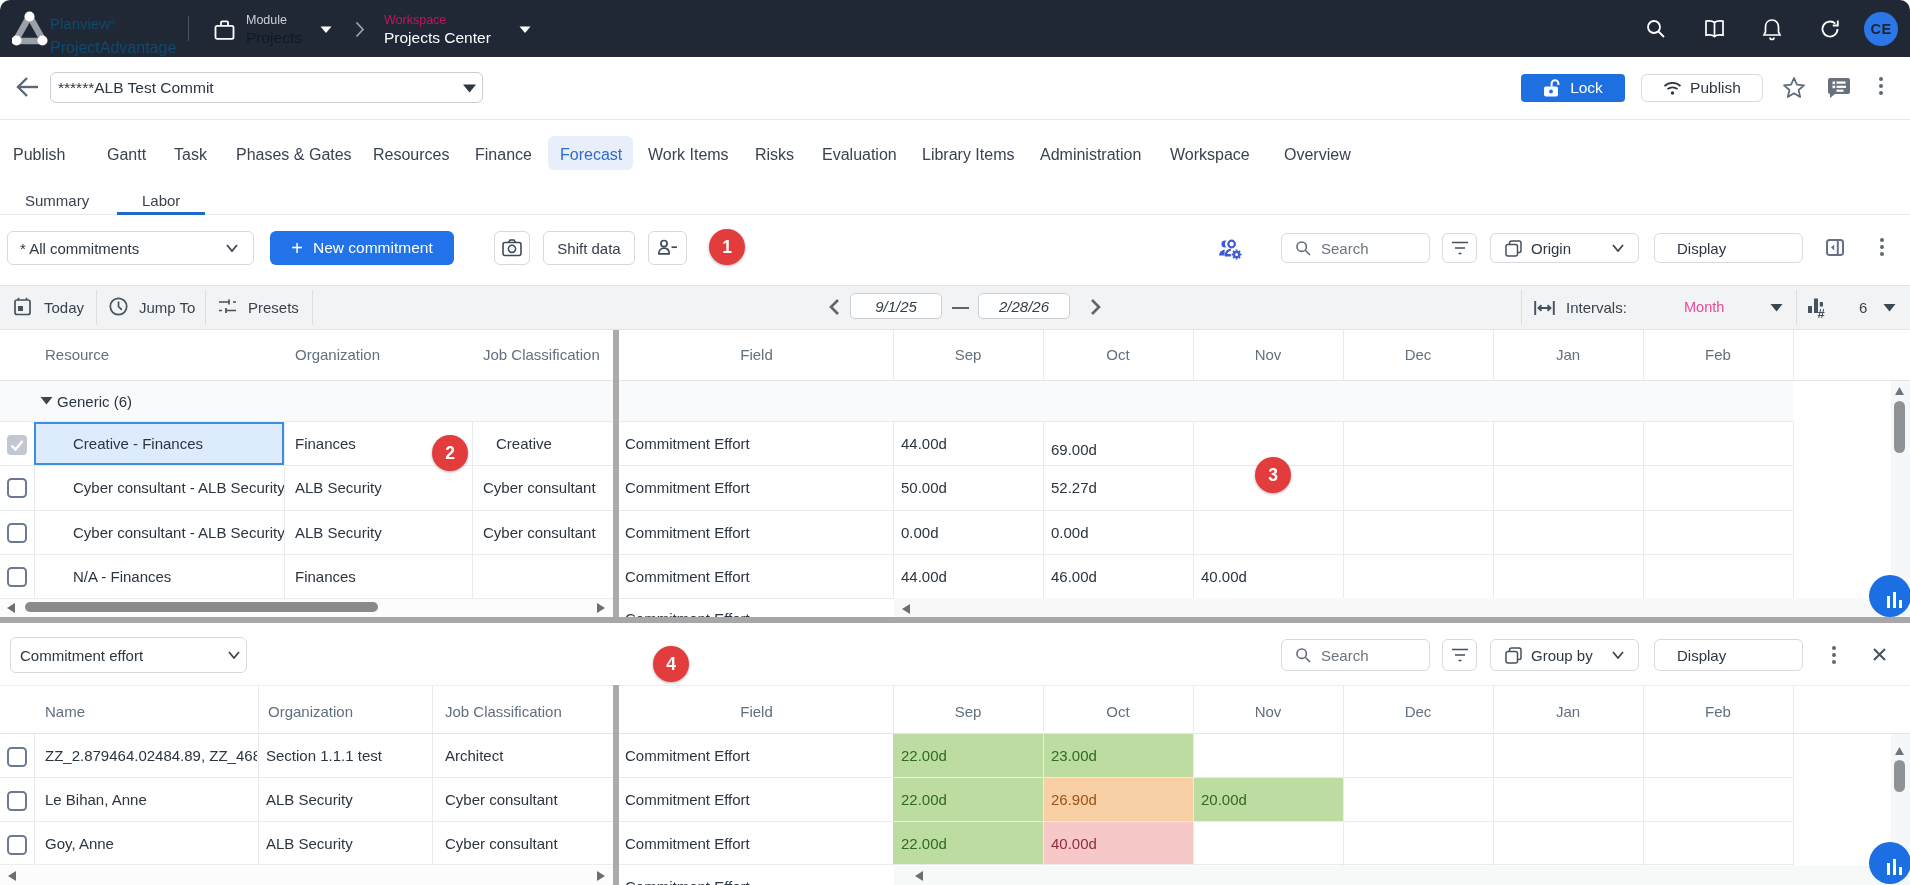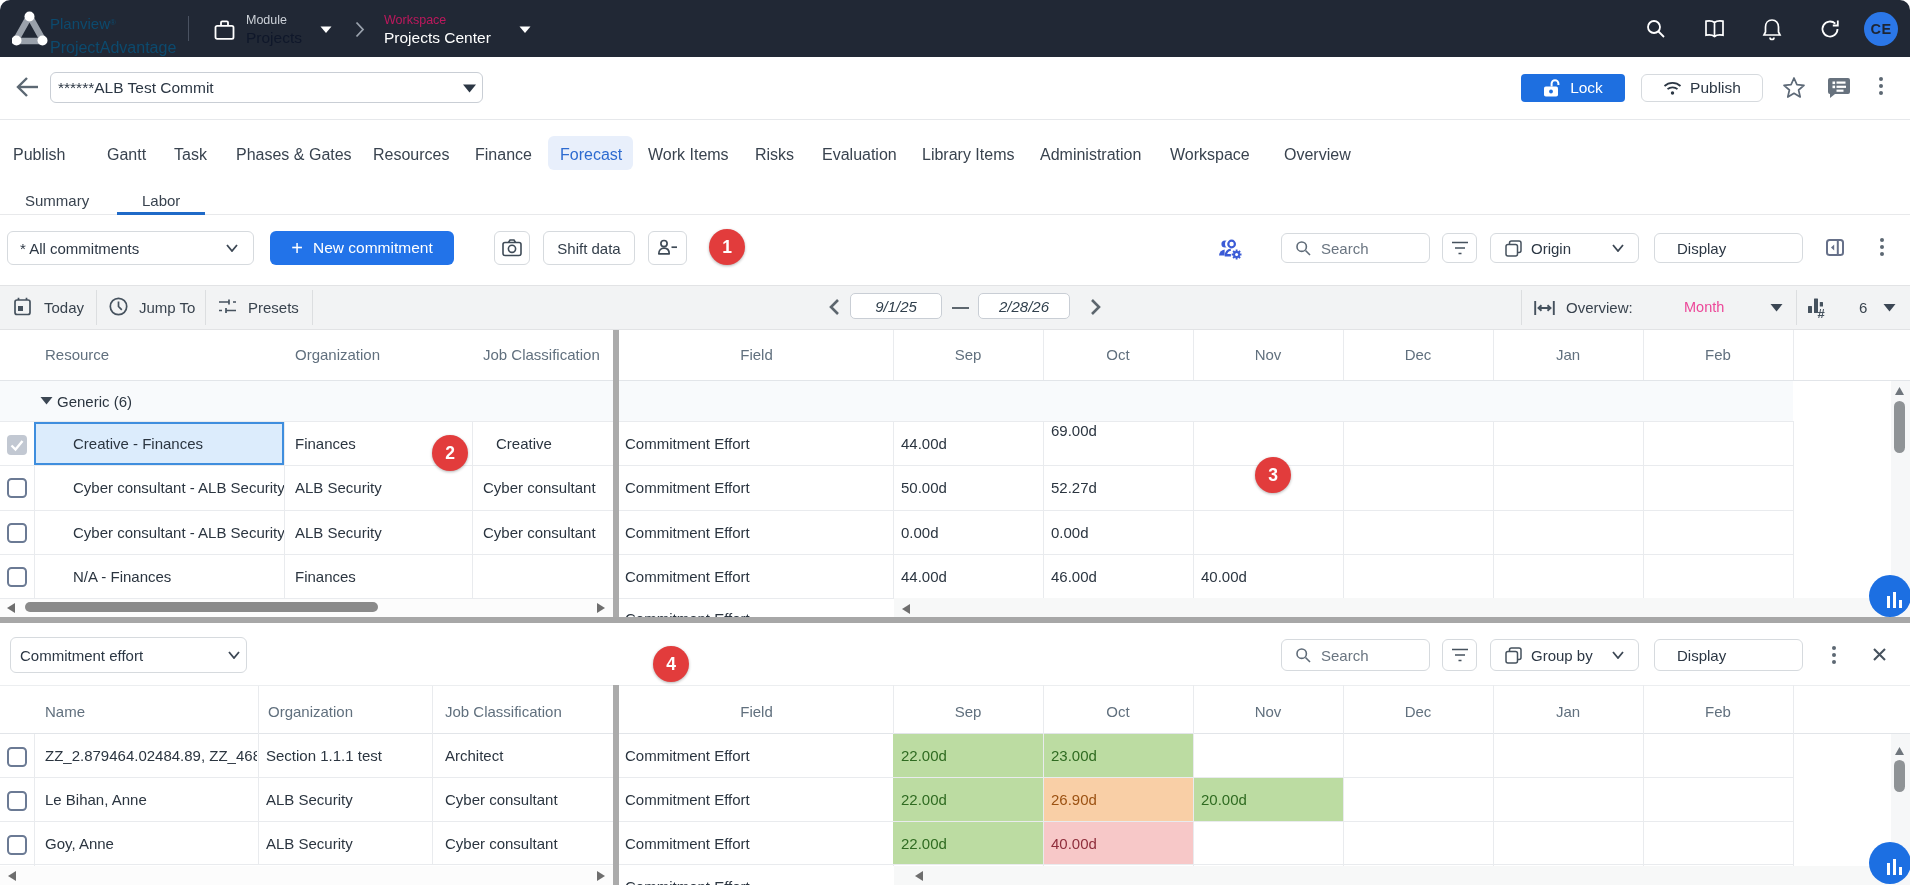--- a/index.html
+++ b/index.html
@@ -214,21 +214,21 @@
 <div class="a" style="left:978px;top:293px;width:92px;height:26px;background:#fff;border:1px solid #c9ced5;border-radius:5px;display:flex;align-items:center;justify-content:center;font-style:italic;color:#31404d;font-size:15px">2/28/26</div>
 <svg class="a" style="left:1090px;top:298px" width="12" height="18" viewBox="0 0 12 18" fill="none" stroke="#5d666e" stroke-width="2.6">
     <path d="M2 2 L9 9 L2 16"></path>
   </svg>
 <div class="a" style="left:1521px;top:290px;width:1px;height:35px;background:#dcdee0"></div>
 <div class="a" style="left:1796px;top:290px;width:1px;height:35px;background:#dcdee0"></div>
 <svg class="a" style="left:1534px;top:300px" width="21" height="16" viewBox="0 0 21 16" fill="none" stroke="#46525e" stroke-width="1.9">
     <path d="M1.2 1 V15 M19.8 1 V15"></path>
     <path d="M4.5 8 H16.5 M7.5 5.2 L4.5 8 L7.5 10.8 M13.5 5.2 L16.5 8 L13.5 10.8"></path>
   </svg>
-<div class="a" style="left:1566px;top:299px;color:#39434e;font-size:15px">Overview:</div>
+<div class="a" style="left:1566px;top:299px;color:#39434e;font-size:15px">Intervals:</div>
 <div class="a" style="left:1684px;top:299px;color:#ec4899;font-size:14.5px">Month</div>
 <svg class="a" style="left:1770px;top:303px" width="13" height="9" viewBox="0 0 13 9">
     <path d="M.5 1 L6.5 8.5 L12.5 1 Z" fill="#3c4754"></path>
   </svg>
 <svg class="a" style="left:1807px;top:297px" width="26" height="22" viewBox="0 0 26 22">
     <g fill="#46525e">
       <rect x="1" y="9" width="4" height="7" rx="0.5"></rect>
       <rect x="7" y="1.5" width="4" height="14.5" rx="0.5"></rect>
       <rect x="12.8" y="5" width="3.2" height="4.5" rx="0.5"></rect>
     </g>
@@ -291,21 +291,21 @@
 
   <div class="a" style="left:34px;top:92px;width:250px;height:43px;background:#dcecfc;border:2px solid #3f8ede"></div>
   <div class="a" style="left:7px;top:105px;width:20px;height:20px;border-radius:4px;background:#c2c8d2"><svg width="20" height="20" viewBox="0 0 20 20" fill="none" stroke="#fff" stroke-width="2.4">
         <path d="M4.5 10.5 L8.5 14.5 L15.5 6"></path>
       </svg></div>
   <div class="celltxt" style="left:73px;top:105px">Creative - Finances</div>
   <div class="celltxt" style="left:295px;top:105px">Finances</div>
   <div class="celltxt" style="left:496px;top:105px">Creative</div>
   <div class="celltxt" style="left:625px;top:105px">Commitment Effort</div>
   <div class="celltxt" style="left:901px;top:105px">44.00d</div>
-  <div class="celltxt" style="left:1051px;top:92px">69.00d</div>
+  <div class="celltxt" style="left:1051px;top:111px">69.00d</div>
 
   <div class="cbx" style="left:7px;top:148px"></div>
   <div class="celltxt" style="left:73px;top:149px;width:211px;overflow:hidden">Cyber consultant - ALB Security</div>
   <div class="celltxt" style="left:295px;top:149px">ALB Security</div>
   <div class="celltxt" style="left:483px;top:149px">Cyber consultant</div>
   <div class="celltxt" style="left:625px;top:149px">Commitment Effort</div>
   <div class="celltxt" style="left:901px;top:149px">50.00d</div>
   <div class="celltxt" style="left:1051px;top:149px">52.27d</div>
 
   <div class="cbx" style="left:7px;top:193px"></div>

